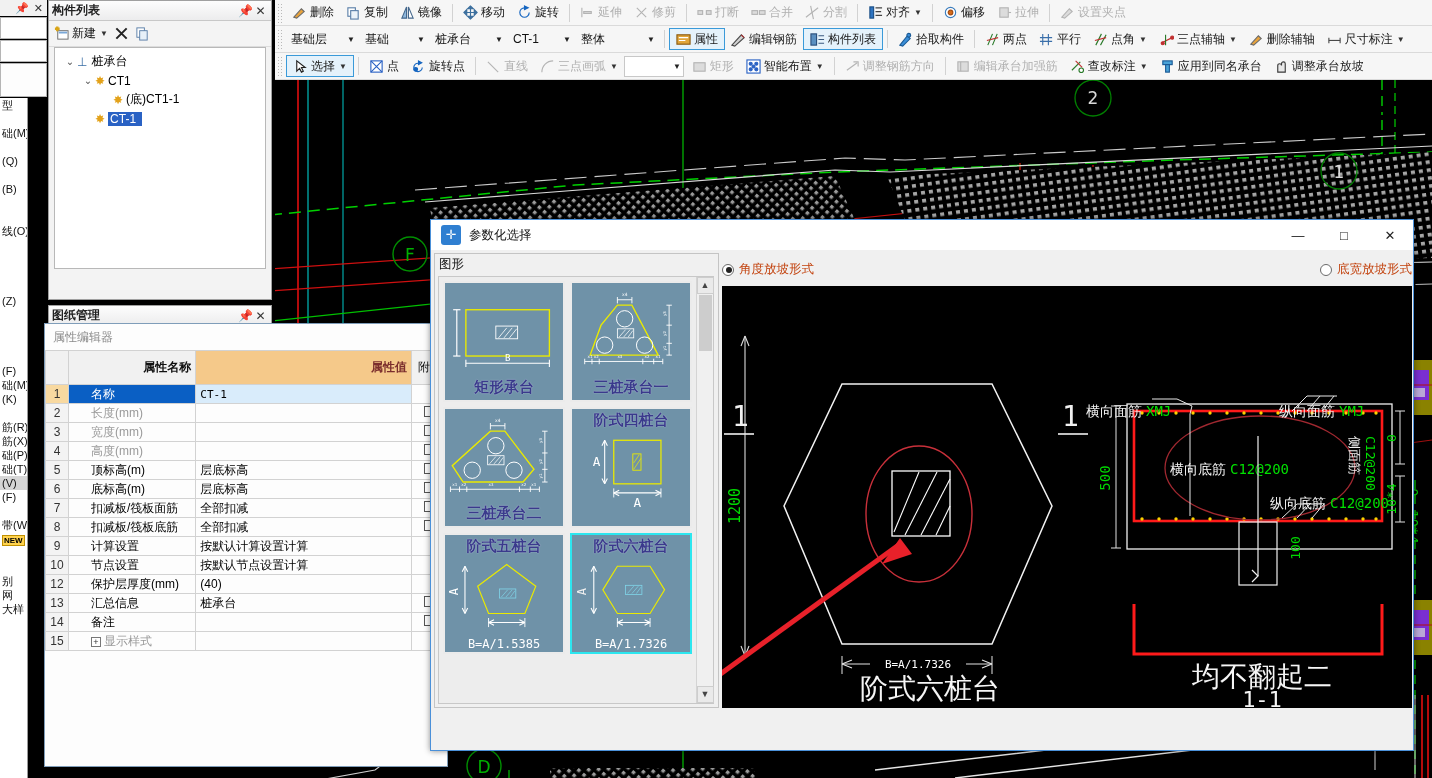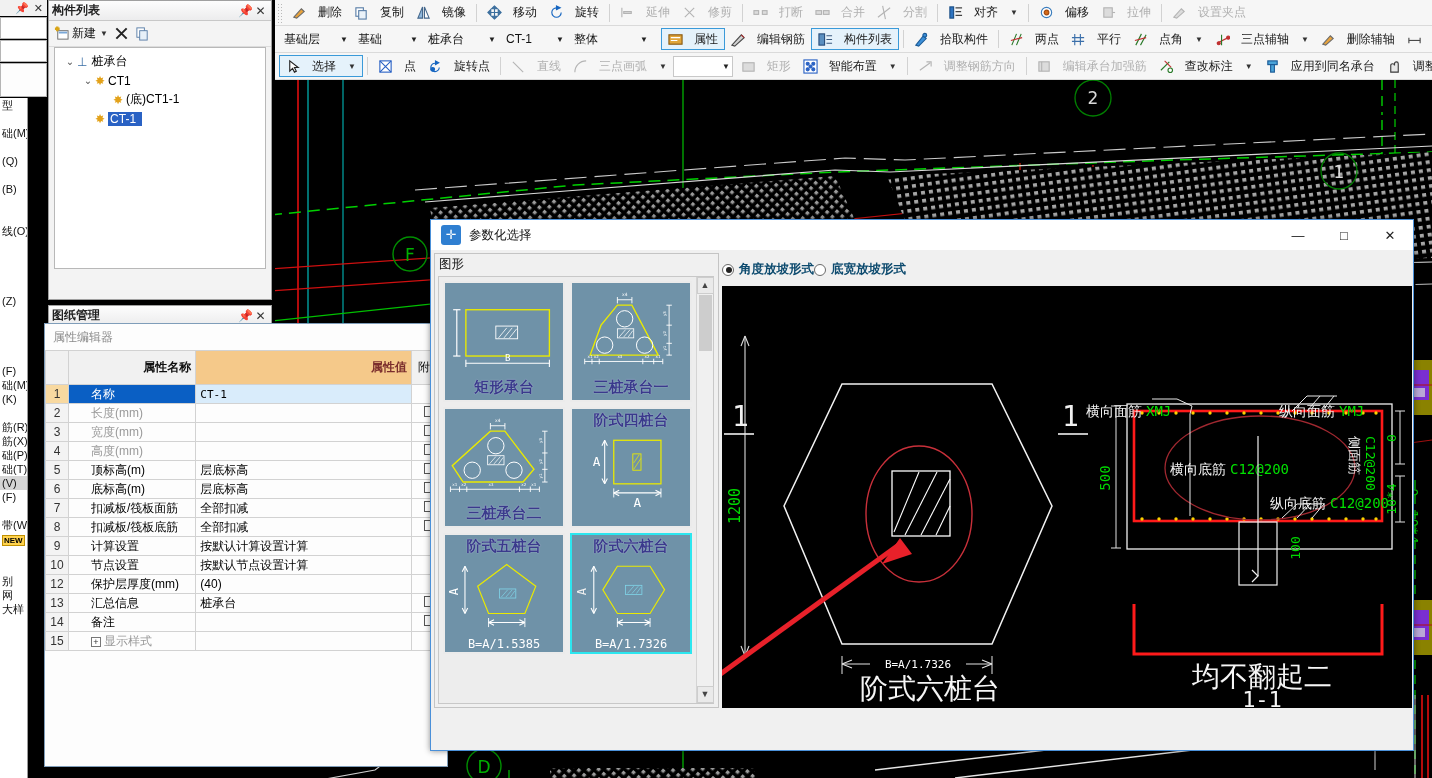--- a/index.html
+++ b/index.html
@@ -113,21 +113,21 @@
 
   
   .ribbon { position: absolute; left: 275px; background: #f6f6f6;
     border-bottom: 1px solid #dadada; display:flex; align-items:center; }
   #rb1 { top: 0px; width: 1157px; height: 26px; }
   #rb2 { top: 26px; width: 1157px; height: 27px; }
   #rb3 { top: 53px; width: 1157px; height: 27px; }
   .rgrip { width: 7px; height: 20px; margin: 0 2px;
     background-image: radial-gradient(#b9b9b9 1px, transparent 1px);
     background-size: 3px 3px; }
-  .ritem { display:flex; align-items:center; gap:11px; padding: 0 6px; height:22px;
+  .ritem { display:flex; align-items:center; gap:3px; padding: 0 6px; height:22px;
     font-size:12px; color:#1a1a1a; white-space:nowrap; cursor:pointer; }
   .ritem.disabled { color: #b0b0b0; }
   .ritem.boxed { border:1px solid #3a9ad9; background:#e5f2fb; }
   .rsep { width:1px; height:18px; background:#d2d2d2; margin:0 4px; }
   .caret { font-size: 8px; color:#333; margin-left:1px; }
   .rcombo { display:flex; align-items:center; justify-content:space-between;
     height:21px; border:1px solid transparent; font-size:12px; color:#111;
     padding: 0 2px 0 4px; margin-right: 2px; white-space: nowrap; }
   .rcombo .caret { color:#222; }
   .rcombo.boxedc { border:1px solid #c8c8c8; background:#fff; }
@@ -163,21 +163,21 @@
   .gal-scroll { width:17px; background:#f0f0f0; border-left:1px solid #d4d4d4;
      display:flex; flex-direction:column; justify-content:space-between; align-items:center;}
   .sc-arrow { width:17px; height:17px; background:#eaeaea; border:1px solid #cdcdcd;
      font-size:9px; text-align:center; line-height:15px; color:#444; cursor:pointer;}
   .sc-thumb { width:13px; height:56px; background:#cdcdcd; margin-top:1px; align-self:flex-start;
      margin-left:2px; cursor:pointer;}
 
   
   .prev-wrap { position:absolute; left:291px; top:3px; width:690px; height:455px; }
   .radio-bar { height:33px; background:#f0f0f0; display:flex; align-items:center;
-     justify-content:flex-start; font-size:12.5px; color:#0c4a6e;font-weight:bold; }
+     justify-content:space-between; font-size:12.5px; color:#c2410c; }
   .rad { display:flex; align-items:center; gap:5px; cursor:pointer; }
   .radio-dot { width:12px; height:12px; border:1px solid #6a6a6a; border-radius:50%;
      background:#fff; position:relative; }
   .radio-dot.on::after { content:''; position:absolute; left:2.5px; top:2.5px;
      width:6px; height:6px; border-radius:50%; background:#222; }
   .prev-canvas { position:absolute; left:0; top:33px; width:690px; height:422px;
      background:#000; overflow:hidden; }
 
   
   .dlg-foot { position:absolute; left:0; top:498px; width:984px; height:34px;

